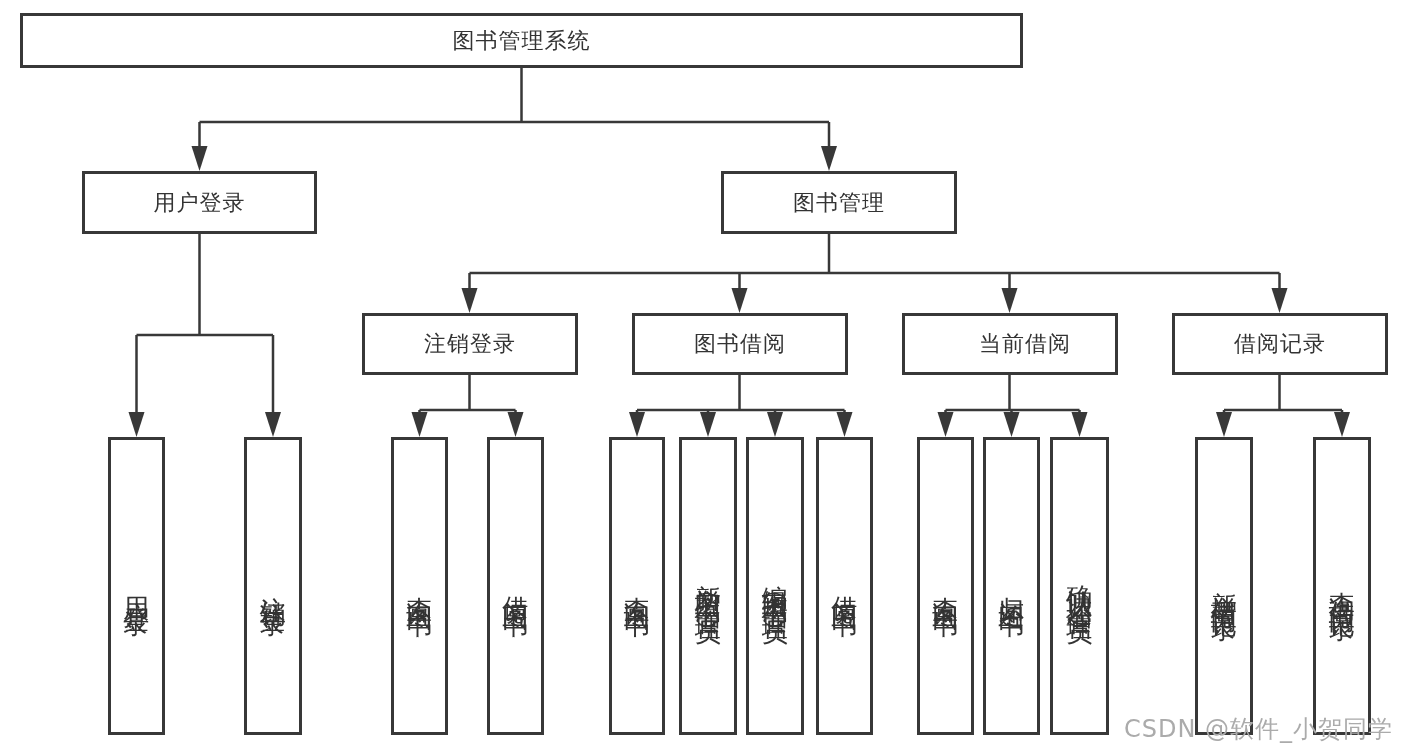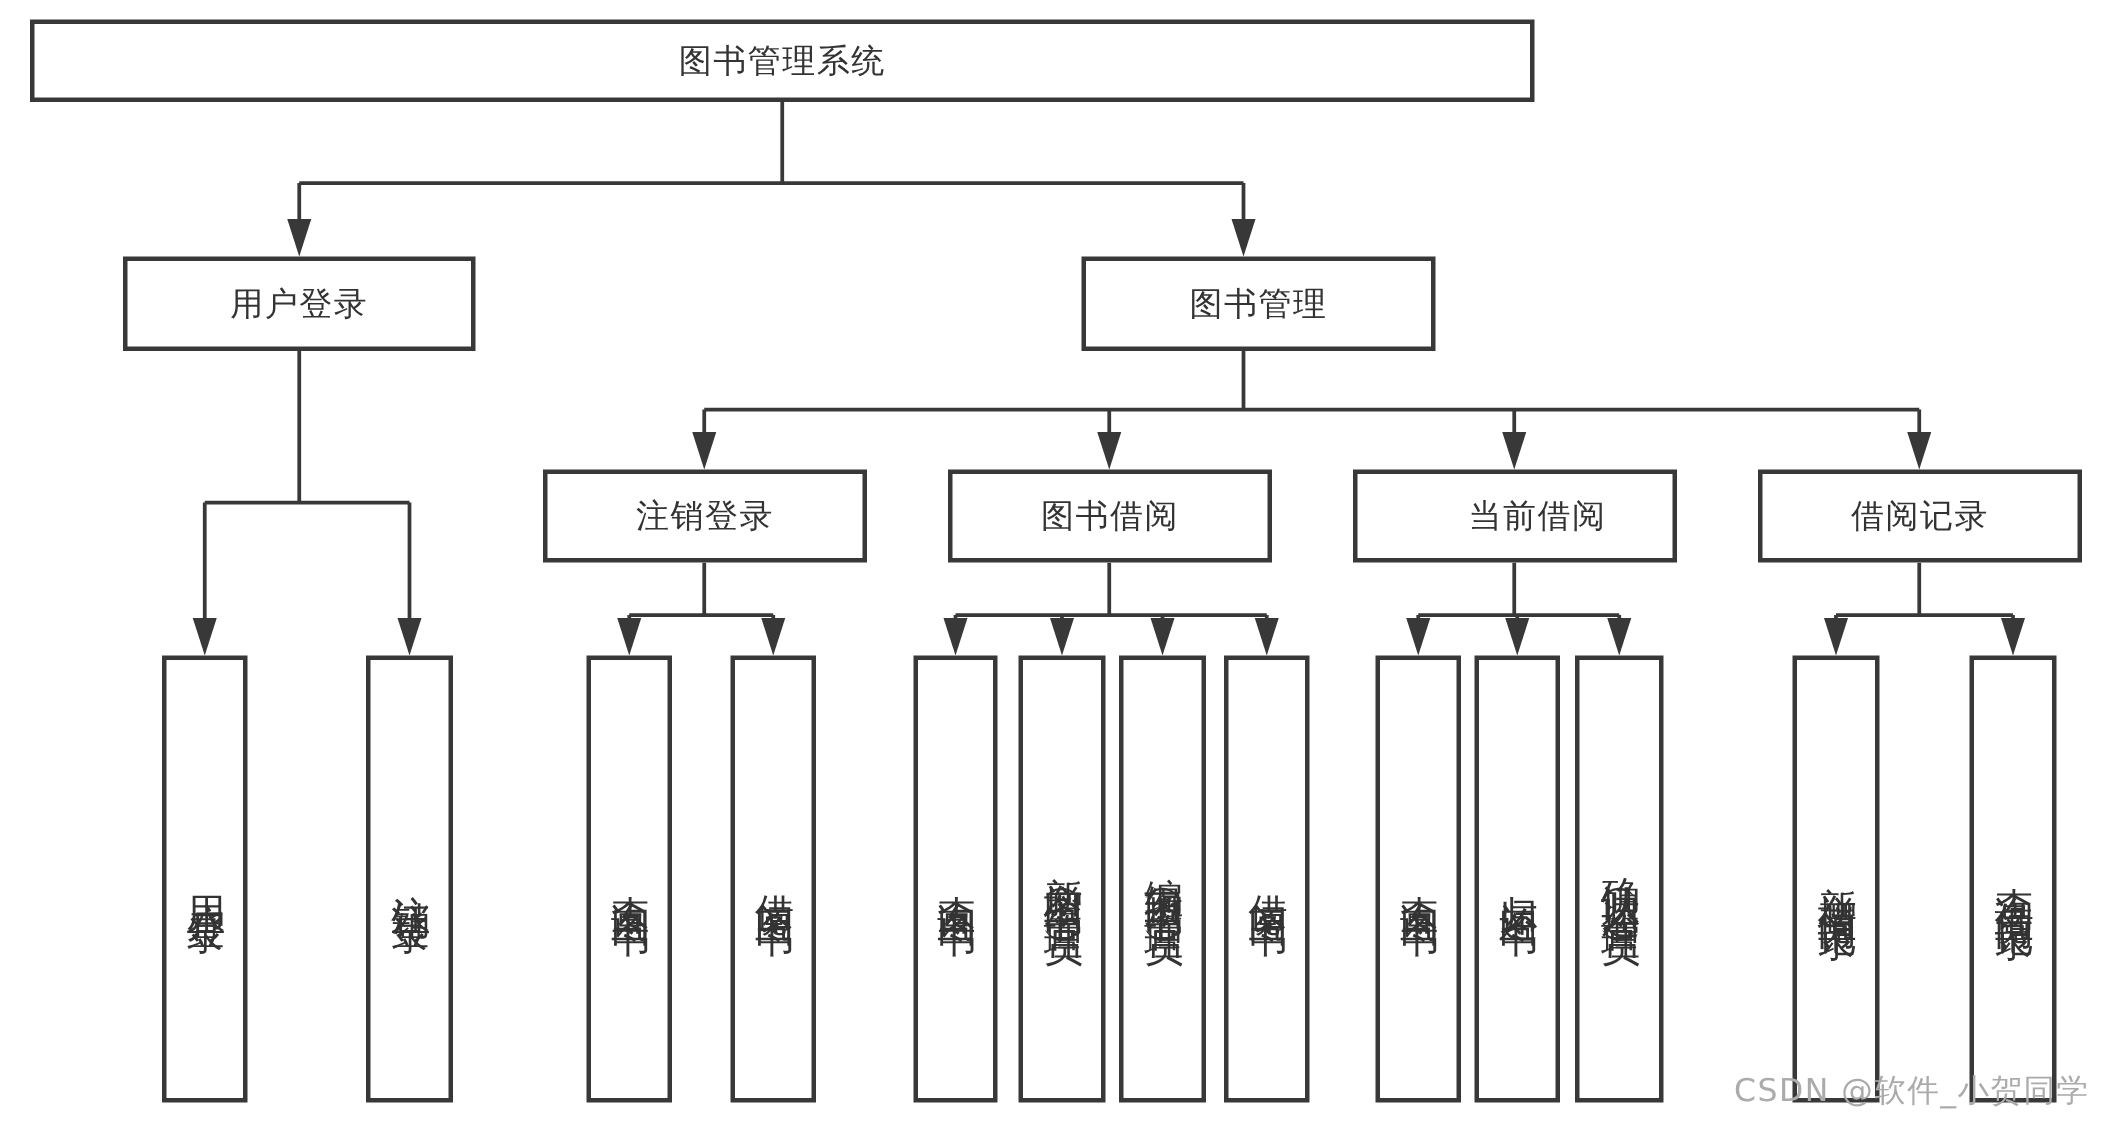--- a/index.html
+++ b/index.html
@@ -30,21 +30,21 @@
     writing-mode: vertical-lr;
     text-orientation: upright;
     letter-spacing: 5px;
     line-height: 1.1;
     font-size: 26px;
   }
   .watermark {
     position: absolute;
     right: 12px;
     top: 713px;
-    font-size: 21px;
+    font-size: 24px;
     color: #ababab;
     letter-spacing: 1px;
     z-index: 3;
     white-space: nowrap;
   }
 </style>
 </head>
 <body>
 
 <div class="canvas">

